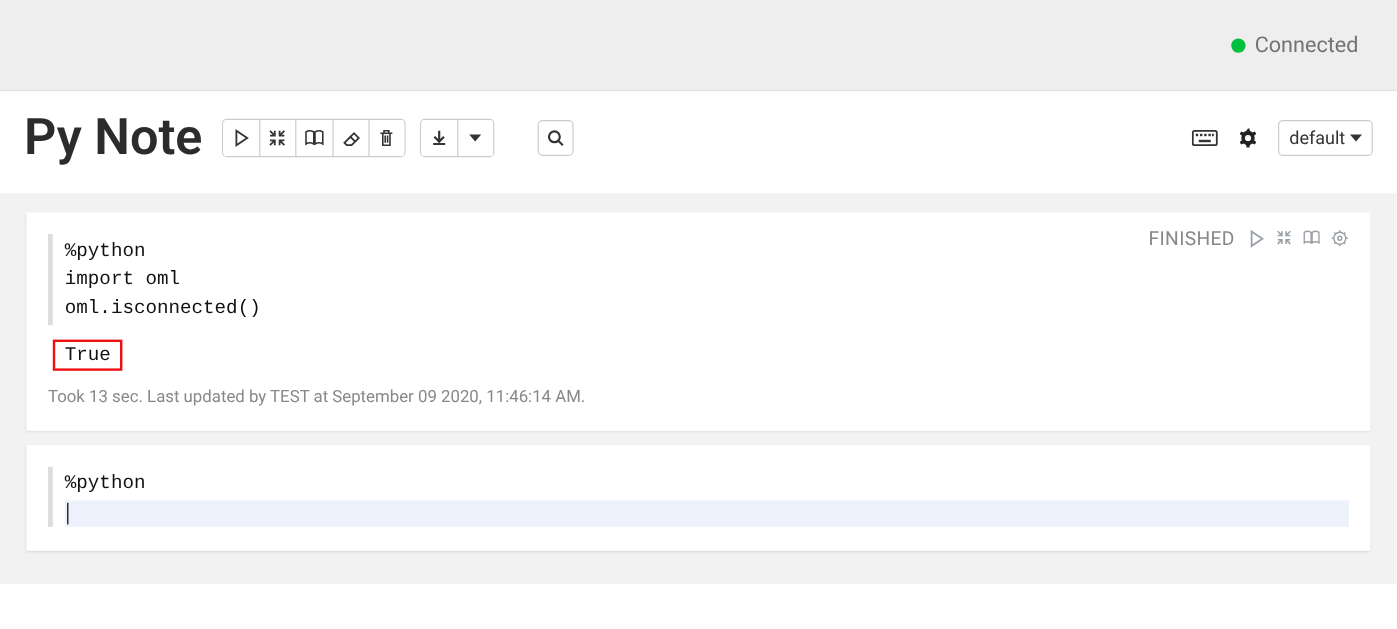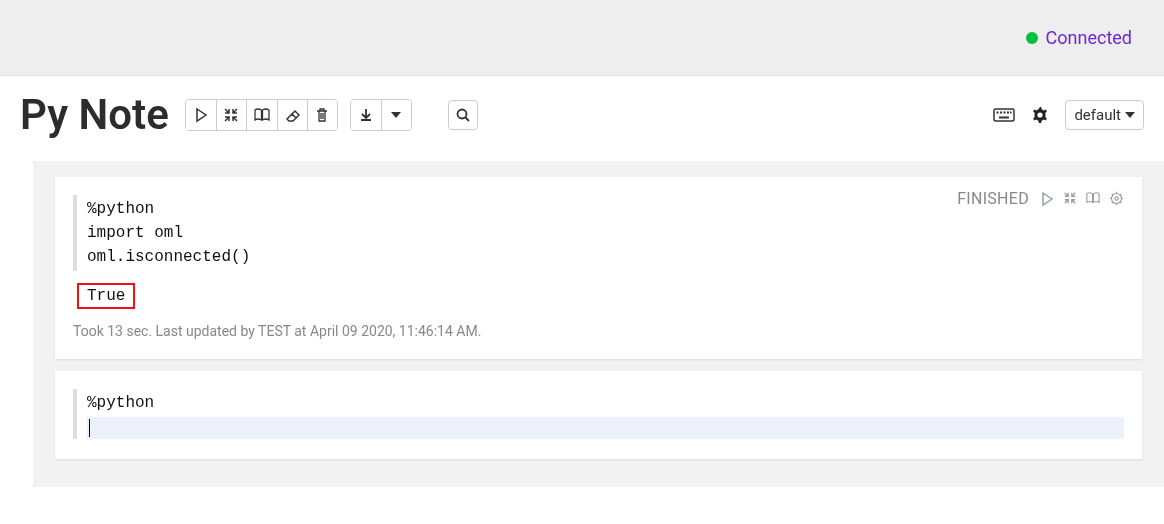--- a/index.html
+++ b/index.html
@@ -16,21 +16,21 @@
       justify-content: flex-end;
       align-items: center;
       padding-right: 32px;
       border-bottom: 1px solid #e0e0e0;
     }
     .conn-status {
       display: flex;
       align-items: center;
       gap: 8px;
       font-size: 18px;
-      color: #6d28d9;
+      color: #737373;
     }
     .conn-dot {
       width: 12px;
       height: 12px;
       border-radius: 50%;
       background: #00c040;
     }
     .toolbar-row {
       display: flex;
       align-items: center;
@@ -89,21 +89,20 @@
       align-items: center;
       justify-content: center;
       cursor: pointer;
       color: #333;
     }
     svg { display: block; }
 
     .notebook-body {
       background: #f2f2f2;
       padding: 4px 22px 28px 22px;
-      margin-left: 33px;
     }
     .cell {
       background: #fff;
       box-shadow: 0 1px 2px rgba(0,0,0,0.1);
       margin-top: 12px;
       padding: 18px 18px 20px 18px;
       position: relative;
     }
     .cell-header {
       position: absolute;
@@ -298,21 +297,21 @@
             <circle cx="9" cy="9" r="2" fill="none" stroke="#9aa0a6" stroke-width="1.4"></circle>
             <path d="M9 1 L9 3 M9 15 L9 17 M1 9 L3 9 M15 9 L17 9 M3.4 3.4 L4.8 4.8 M13.2 13.2 L14.6 14.6 M3.4 14.6 L4.8 13.2 M13.2 4.8 L14.6 3.4" stroke="#9aa0a6" stroke-width="1.4"></path>
           </svg>
         </span>
       </div>
     </div>
     <div class="code-block">%python
 import oml
 oml.isconnected()</div>
     <div class="output-box">True</div>
-    <div class="cell-meta">Took 13 sec. Last updated by TEST at April 09 2020, 11:46:14 AM.</div>
+    <div class="cell-meta">Took 13 sec. Last updated by TEST at September 09 2020, 11:46:14 AM.</div>
   </div>
 
   <div class="cell">
     <div class="code-input">
       <div class="interp">%python</div>
       <div class="editor-line">
         <span class="cursor"></span>
       </div>
     </div>
   </div>

